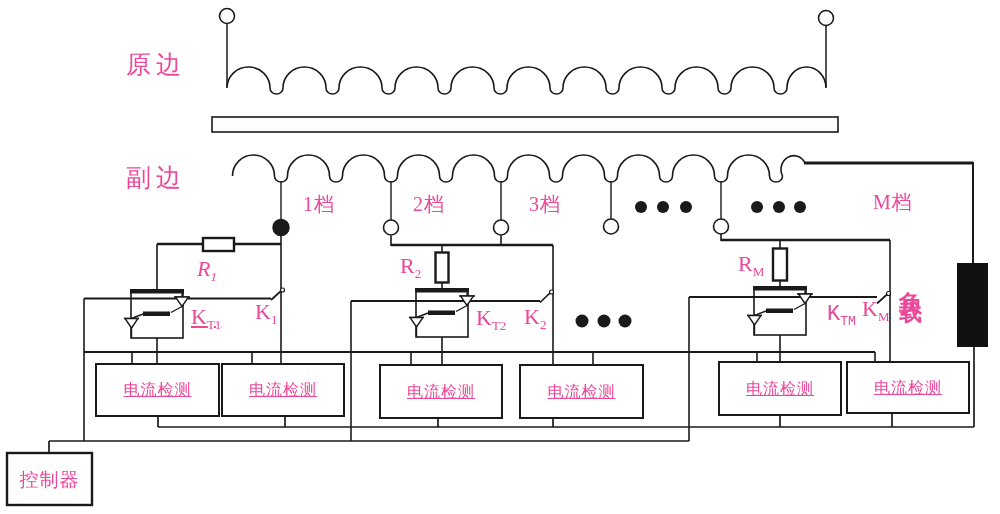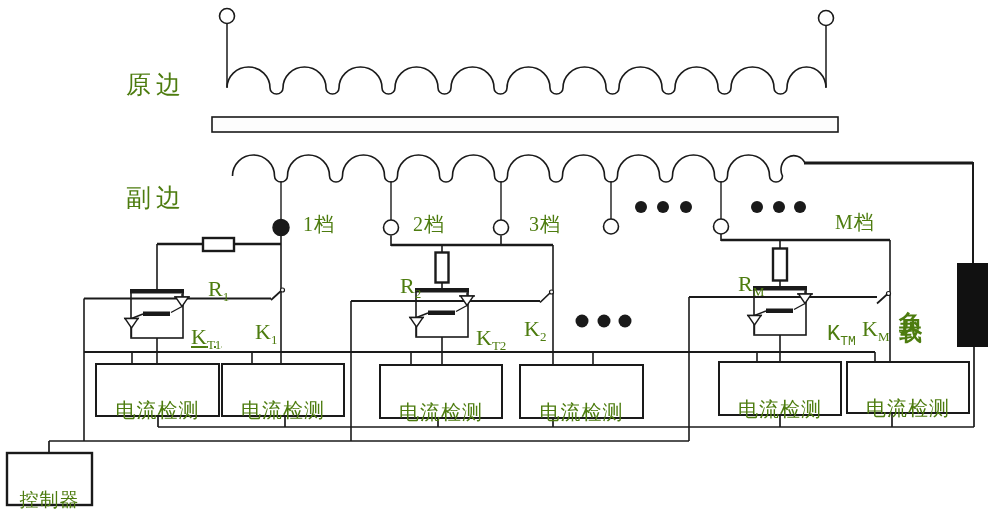--- a/index.html
+++ b/index.html
@@ -1,24 +1,24 @@
 <!DOCTYPE html>
 <html><head>
 <meta charset="utf-8">
 <style>
   html,body{margin:0;padding:0;background:#fff;}
   #stage{position:relative;width:1000px;height:514px;background:#ffffff;overflow:hidden;
          font-family:"Liberation Serif","DejaVu Serif",serif;color:#141414;}
   #wires{position:absolute;left:0;top:0;}
-  .lbl{position:absolute;color:#4d7c0f;white-space:nowrap;line-height:1;margin-top:20px;}
+  .lbl{position:absolute;color:#ec4899;white-space:nowrap;line-height:1;}
   .cjk-big{font-size:25px;letter-spacing:5px;}
   .tapL{font-size:20px;letter-spacing:1px;}
   .rk{font-size:22px;}
   .rk sub{font-size:13px;line-height:0;}
-  .det{font-size:20px;letter-spacing:1px;display:flex;align-items:center;justify-content:center;}
+  .det{font-size:16px;letter-spacing:1px;display:flex;align-items:center;justify-content:center;text-decoration:underline;}
   .vert{writing-mode:vertical-rl;font-weight:bold;font-size:23px;letter-spacing:9px;}
   .ctrl{font-size:19px;display:flex;align-items:center;justify-content:center;letter-spacing:1px;}
 </style>
 </head>
 <body>
 
 <div id="stage">
 
   <svg id="wires" width="1000" height="514" viewBox="0 0 1000 514">
     <defs>
@@ -168,29 +168,29 @@
     <rect x="957" y="263" width="31" height="84" fill="#111111"></rect>
     <rect x="7" y="453" width="85" height="52" fill="#ffffff" stroke="#1a1a1a" stroke-width="2.4"></rect>
   </svg>
 
   <div class="lbl cjk-big" style="left:126px;top:52px;">原边</div>
   <div class="lbl cjk-big" style="left:126px;top:165px;">副边</div>
 
   <div class="lbl tapL" style="left:303px;top:194px;">1档</div>
   <div class="lbl tapL" style="left:413px;top:194px;text-align:center;">2档</div>
   <div class="lbl tapL" style="left:529px;top:194px;text-align:center;">3档</div>
-  <div class="lbl tapL" style="left:835px;top:192px;">M档</div>
-
-  <div class="lbl rk" style="left:208px;top:258px;"><span>R</span><sub>1</sub></div>
+  <div class="lbl tapL" style="left:873px;top:192px;">M档</div>
+
+  <div class="lbl rk" style="left:197px;top:258px;font-style:italic;"><span>R</span><sub>1</sub></div>
   <div class="lbl rk" style="left:191px;top:306px;text-decoration:underline;"><span>K</span><sub>T1</sub></div>
   <div class="lbl rk" style="left:255px;top:301px;"><span>K</span><sub>1</sub></div>
 
   <div class="lbl rk" style="left:400px;top:255px;"><span>R</span><sub>2</sub></div>
   <div class="lbl rk" style="left:476px;top:307px;"><span>K</span><sub>T2</sub></div>
-  <div class="lbl rk" style="left:524px;top:298px;"><span>K</span><sub>2</sub></div>
+  <div class="lbl rk" style="left:524px;top:306px;"><span>K</span><sub>2</sub></div>
 
   <div class="lbl rk" style="left:738px;top:253px;"><span>R</span><sub>M</sub></div>
   <div class="lbl rk" style="left:827px;top:304px;font-family:Liberation Mono, monospace;"><span>K</span><sub>TM</sub></div>
   <div class="lbl rk" style="left:862px;top:298px;"><span>K</span><sub>M</sub></div>
 
   <div class="lbl det" style="left:96px;top:364px;width:123px;height:52px;">电流检测</div>
   <div class="lbl det" style="left:222px;top:364px;width:122px;height:52px;">电流检测</div>
   <div class="lbl det" style="left:380px;top:365px;width:122px;height:53px;">电流检测</div>
   <div class="lbl det" style="left:520px;top:365px;width:123px;height:53px;">电流检测</div>
   <div class="lbl det" style="left:719px;top:362px;width:122px;height:53px;">电流检测</div>

